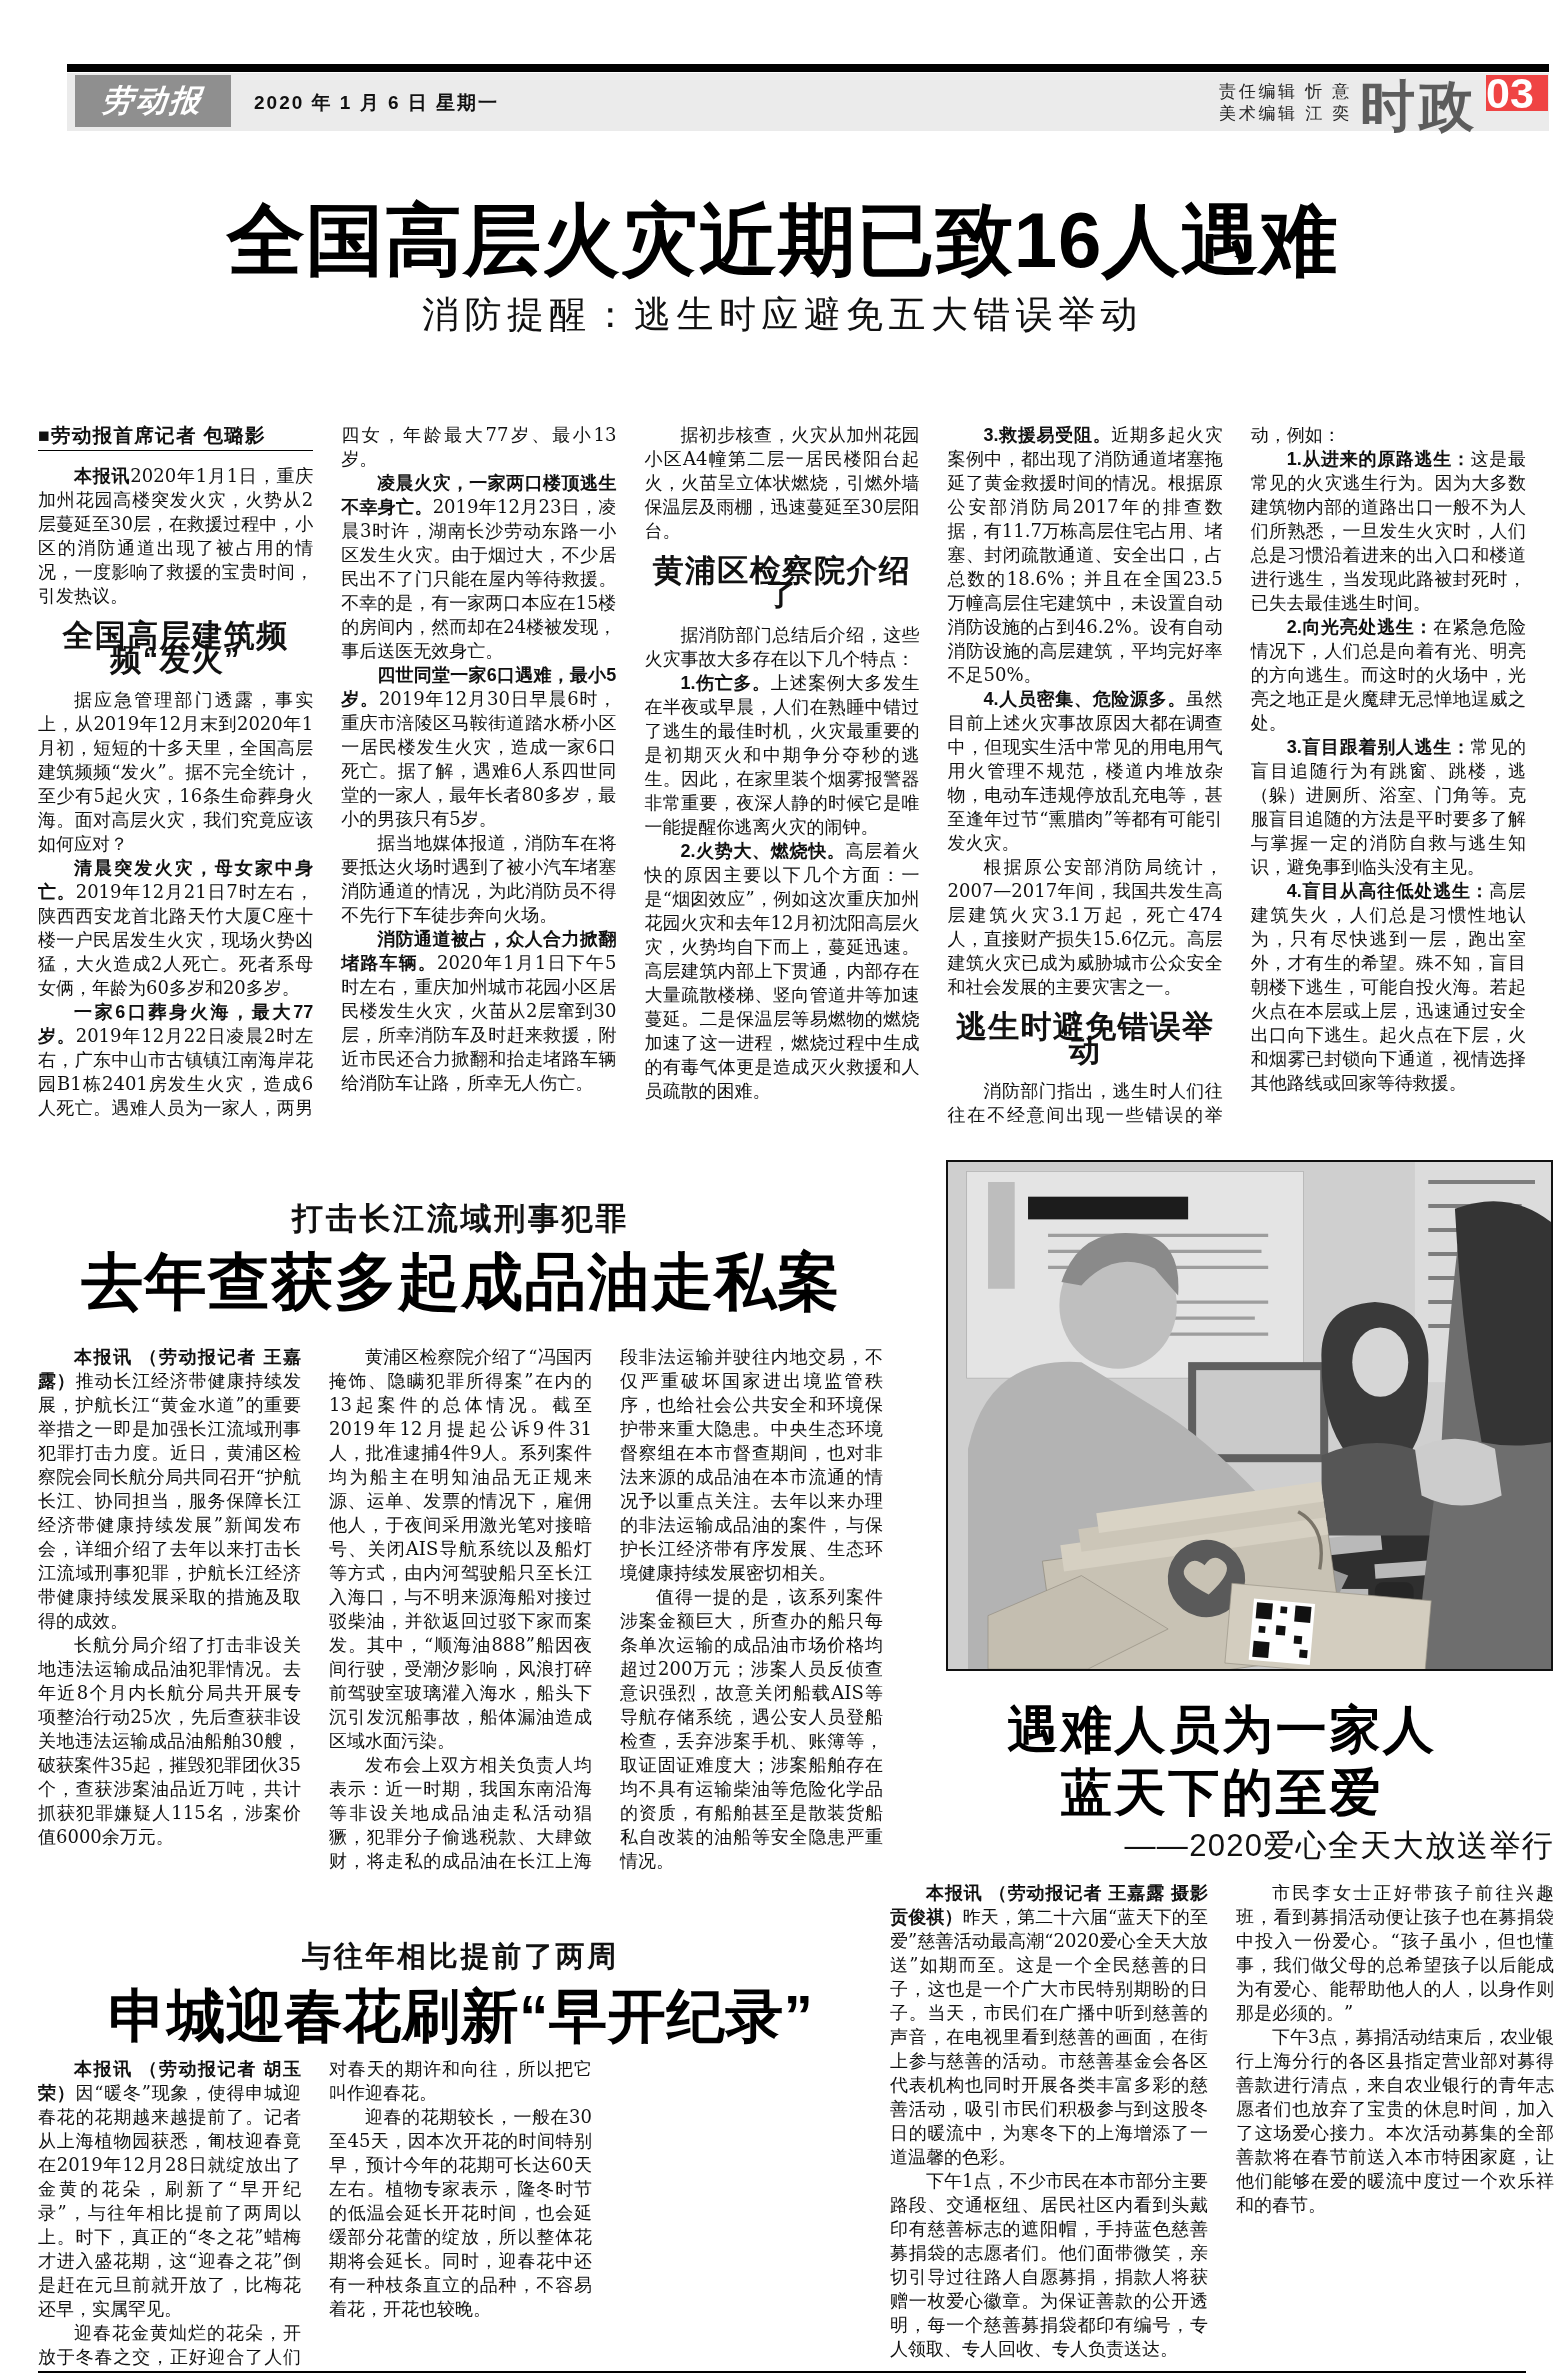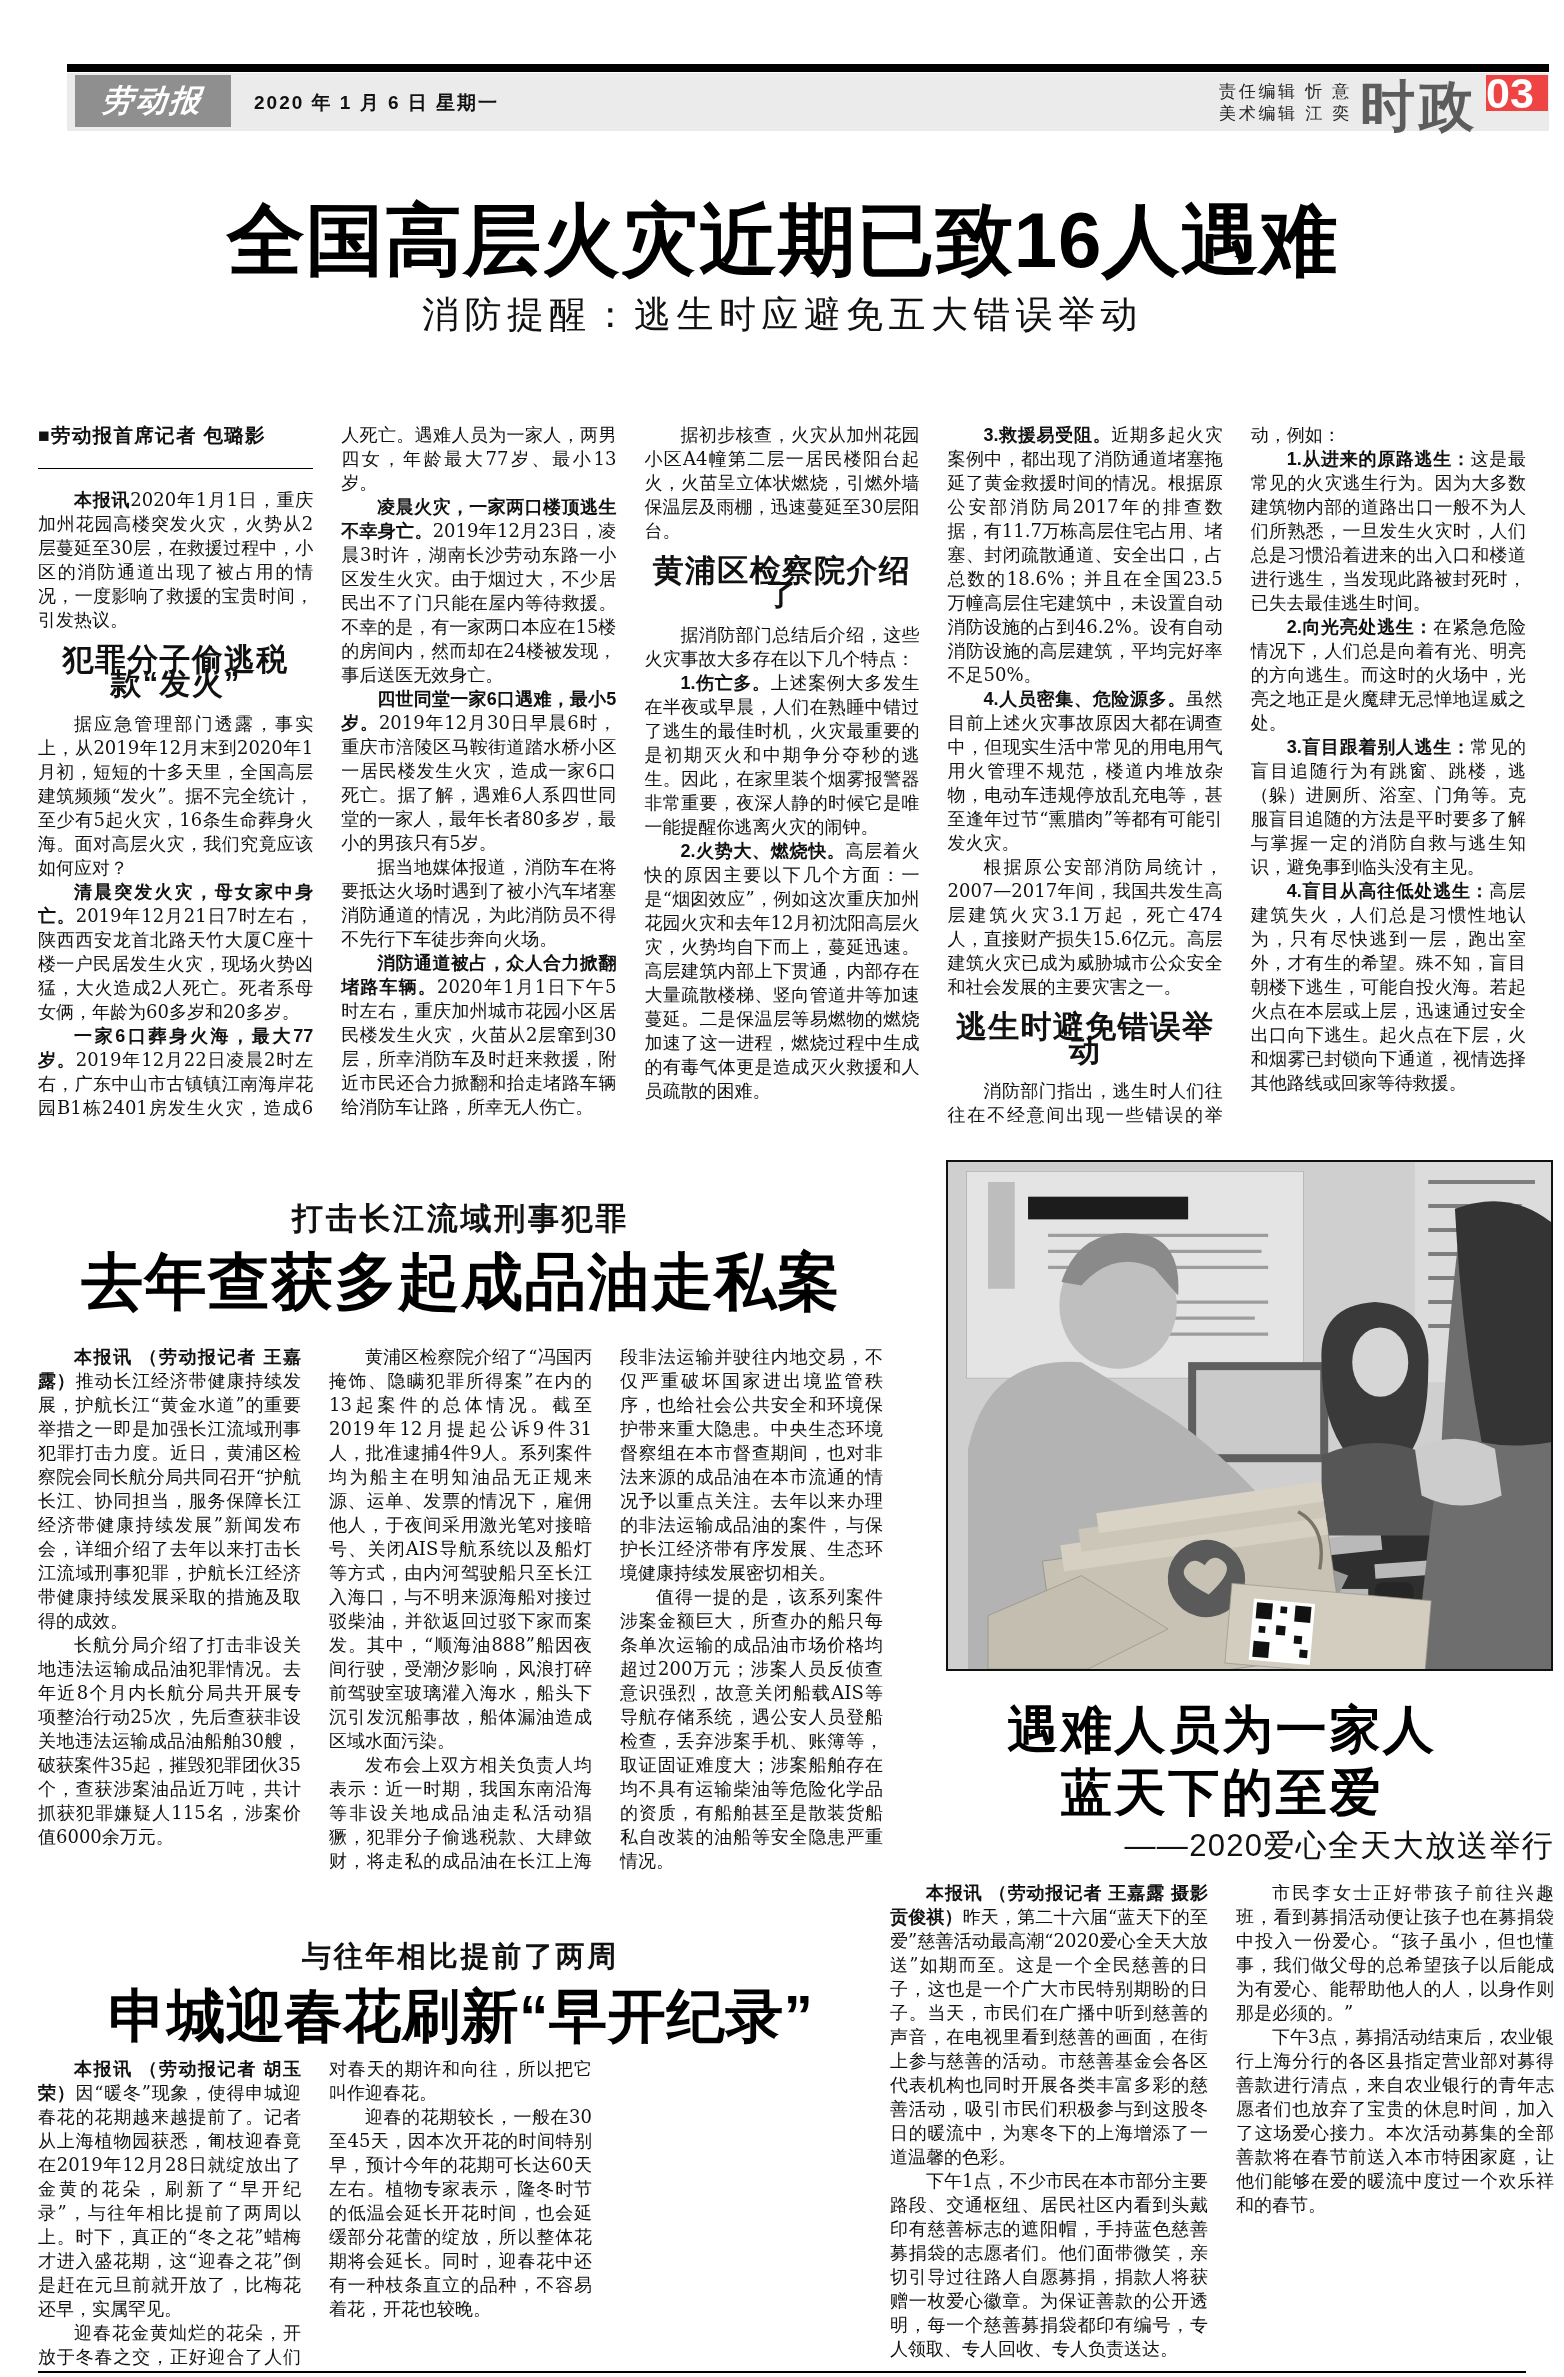--- a/index.html
+++ b/index.html
@@ -30,21 +30,21 @@
             font-family:"Liberation Sans",sans-serif;font-weight:500;font-size:37px;
             letter-spacing:5.4px;color:#111;}
   
   .body-cols{position:absolute;column-gap:28px;column-fill:auto;overflow:hidden;
             font-size:18px;line-height:24px;text-align:justify;}
   .body-cols p{margin:0;text-indent:2em;}
   .body-cols p b{font-family:"Liberation Sans",sans-serif;font-weight:bold;}
   .colhead{font-family:"Liberation Sans",sans-serif;font-weight:900;font-size:31px;
             text-align:center;text-indent:0;margin:16px 0;break-inside:avoid;letter-spacing:1.3px;}
   .byline{font-family:"Liberation Sans",sans-serif;font-weight:bold;font-size:19.5px;
-            border-bottom:1.3px solid #000;padding-bottom:21px;margin-bottom:19px;letter-spacing:1.3px;}
+            border-bottom:1.3px solid #000;padding-bottom:3px;margin-bottom:13px;letter-spacing:1.3px;}
   #lead-body{left:38px;top:423px;width:1488px;height:713px;column-count:5;}
   #oil-body{left:38px;top:1345px;width:845px;height:532px;column-count:3;}
   #charity-body{left:890px;top:1881px;width:664px;height:498px;column-count:2;}
   #flower-body{left:38px;top:2057px;width:845px;height:317px;column-count:3;}
   
   .kicker{position:absolute;font-family:"Liberation Sans",sans-serif;font-weight:700;
             text-align:center;color:#111;}
   #oil-kicker{left:38px;top:1198px;width:845px;font-size:31px;letter-spacing:2.7px;}
   .big-hl{position:absolute;font-family:"Liberation Sans",sans-serif;font-weight:900;
             text-align:center;color:#000;}
@@ -80,21 +80,21 @@
   <div class="pagenum-box">
     <span>03</span>
   </div>
 
   <div class="lead-hl">全国高层火灾近期已致16人遇难</div>
   <div class="lead-sub">消防提醒：逃生时应避免五大错误举动</div>
   <div id="lead-body" class="body-cols">
     <div class="byline">■劳动报首席记者 包璐影</div>
     <div>
         <p><b>本报讯</b>2020年1月1日，重庆加州花园高楼突发火灾，火势从2层蔓延至30层，在救援过程中，小区的消防通道出现了被占用的情况，一度影响了救援的宝贵时间，引发热议。</p>
-        <div class="colhead">犯罪分子偷逃税款“发火”</div>
+        <div class="colhead">全国高层建筑频频“发火”</div>
         <p>据应急管理部门透露，事实上，从2019年12月末到2020年1月初，短短的十多天里，全国高层建筑频频“发火”。据不完全统计，至少有5起火灾，16条生命葬身火海。面对高层火灾，我们究竟应该如何应对？</p>
         <p><b>清晨突发火灾，母女家中身亡。</b>2019年12月21日7时左右，陕西西安龙首北路天竹大厦C座十楼一户民居发生火灾，现场火势凶猛，大火造成2人死亡。死者系母女俩，年龄为60多岁和20多岁。</p>
         <p><b>一家6口葬身火海，最大77岁。</b>2019年12月22日凌晨2时左右，广东中山市古镇镇江南海岸花园B1栋2401房发生火灾，造成6人死亡。遇难人员为一家人，两男四女，年龄最大77岁、最小13岁。</p>
         <p><b>凌晨火灾，一家两口楼顶逃生不幸身亡。</b>2019年12月23日，凌晨3时许，湖南长沙劳动东路一小区发生火灾。由于烟过大，不少居民出不了门只能在屋内等待救援。不幸的是，有一家两口本应在15楼的房间内，然而却在24楼被发现，事后送医无效身亡。</p>
         <p><b>四世同堂一家6口遇难，最小5岁。</b>2019年12月30日早晨6时，重庆市涪陵区马鞍街道踏水桥小区一居民楼发生火灾，造成一家6口死亡。据了解，遇难6人系四世同堂的一家人，最年长者80多岁，最小的男孩只有5岁。</p>
         <p>据当地媒体报道，消防车在将要抵达火场时遇到了被小汽车堵塞消防通道的情况，为此消防员不得不先行下车徒步奔向火场。</p>
         <p><b>消防通道被占，众人合力掀翻堵路车辆。</b>2020年1月1日下午5时左右，重庆加州城市花园小区居民楼发生火灾，火苗从2层窜到30层，所幸消防车及时赶来救援，附近市民还合力掀翻和抬走堵路车辆给消防车让路，所幸无人伤亡。</p>
         <p>据初步核查，火灾从加州花园小区A4幢第二层一居民楼阳台起火，火苗呈立体状燃烧，引燃外墙保温层及雨棚，迅速蔓延至30层阳台。</p>
         <div class="colhead">黄浦区检察院介绍了</div>
         <p>据消防部门总结后介绍，这些火灾事故大多存在以下几个特点：</p>

